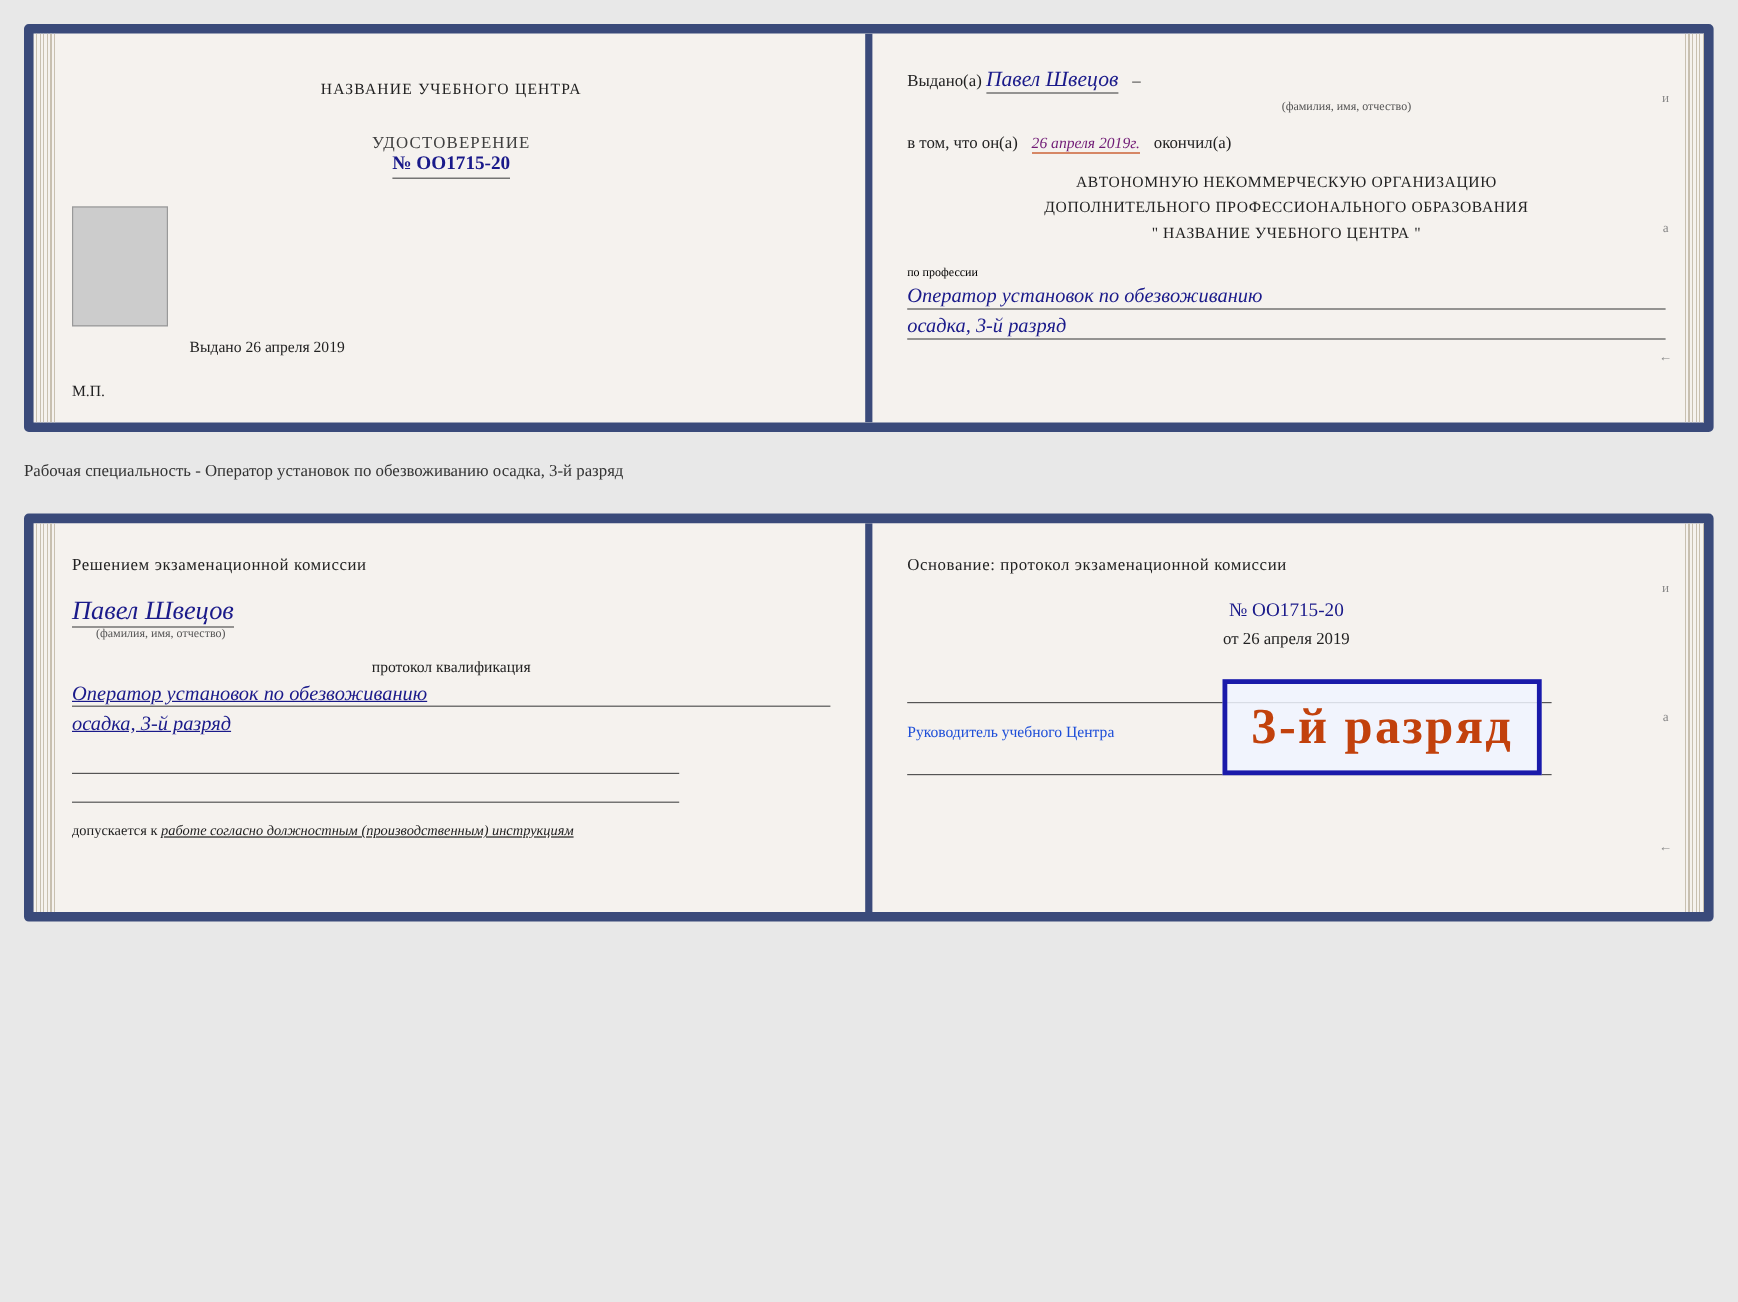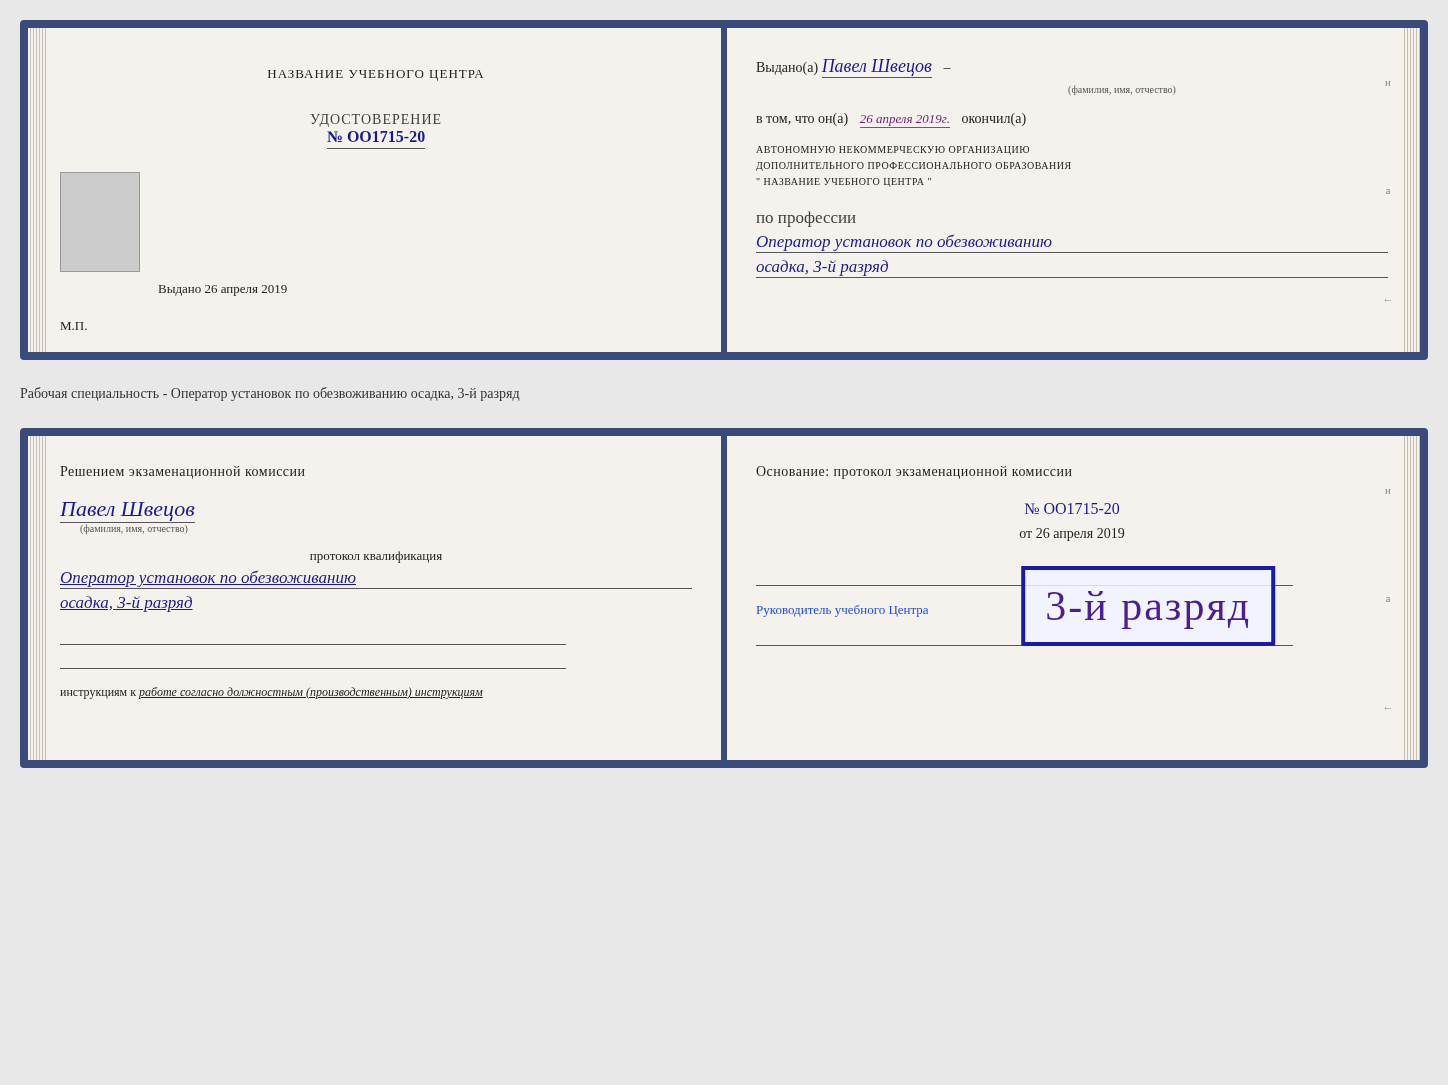--- a/index.html
+++ b/index.html
@@ -159,31 +159,32 @@
 
     .date-underline {
       font-style: italic;
       color: #701a75;
       border-bottom: 1px solid #c2410c;
       display: inline-block;
       font-size: 13px;
     }
 
     .org-text {
-      font-size: 10px;
-      color: #222;
+      font-size: 13px;
+      color: #222;
+      text-align: center;
       margin-top: 14px;
       line-height: 1.6;
       letter-spacing: 0.5px;
       text-transform: uppercase;
     }
 
     .profession-label {
-      font-size: 17px;
-      color: #404040;
+      font-size: 10px;
+      color: #000000;
       margin-top: 18px;
     }
 
     .profession-value {
       font-size: 17px;
       font-family: 'Georgia', serif;
       color: #1a1a8a;
       font-style: italic;
       border-bottom: 1px solid #555;
       display: block;
@@ -329,22 +330,22 @@
       transform: translate(-20%, -40%);
       border: 4px solid #1a1aaa;
       padding: 12px 20px;
       color: #1a1aaa;
       background: rgba(240, 245, 255, 0.85);
       z-index: 10;
     }
 
     .stamp-text {
       font-size: 42px;
-      font-weight: normal;
-      color: #4c1d95;
+      font-weight: bold;
+      color: #c2410c;
       letter-spacing: 2px;
       white-space: nowrap;
       text-align: center;
     }
 
     .right-side-marks {
       position: absolute;
       right: 22px;
       top: 0;
       bottom: 0;
@@ -429,21 +430,21 @@
       <div class="qualification-label">протокол квалификация</div>
       <span class="qualification-value">Оператор установок по обезвоживанию</span>
       <span class="rank-value2">осадка, 3-й разряд</span>
 
       <div class="signature-lines">
         <div class="sig-line"></div>
         <div class="sig-line"></div>
       </div>
 
       <div class="допуск-text">
-        <span>инструкциям к</span>
+        <span>допускается к</span>
         <span class="допуск-italic">работе согласно должностным (производственным) инструкциям</span>
       </div>
     </div>
 
     <div class="doc-right">
       <div class="basis-title">Основание: протокол экзаменационной комиссии</div>
 
       <div class="protocol-number">№ OO1715-20</div>
       <div class="protocol-date">
         <span>от</span>

